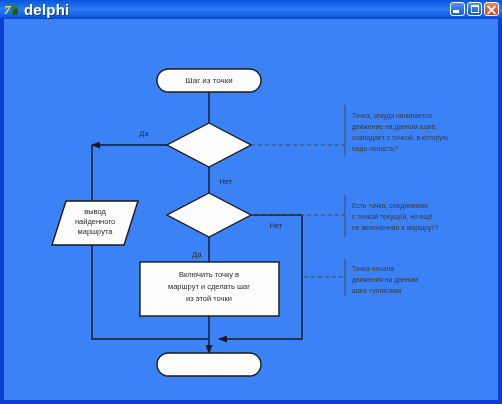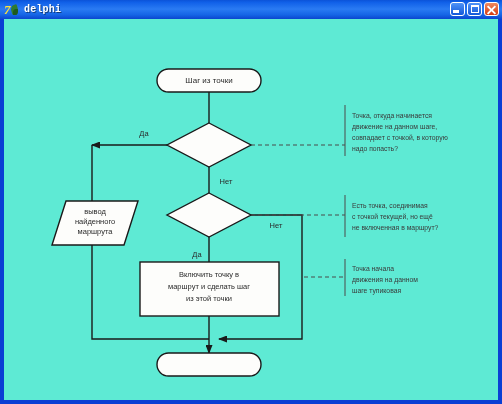--- a/index.html
+++ b/index.html
@@ -9,23 +9,23 @@
   .window{position:absolute;left:0;top:0;width:502px;height:404px;
           background:#0a3fd4;box-sizing:border-box;}
 
   
   .titlebar{position:absolute;left:0;top:0;width:502px;height:19px;
             background:linear-gradient(to bottom,#0b53d8 0%,#1060e8 12%,
                        #2a7bf3 48%,#1565e6 78%,#0a46cf 100%);
             display:flex;align-items:center;}
   .tb-icon{width:16px;height:15px;margin-left:4px;margin-right:4px;
            position:relative;flex:0 0 auto;}
-  .tb-title{color:#ffffff;font-size:10px;font-weight:bold;
+  .tb-title{color:#ffffff;font-size:15px;font-weight:bold;
             letter-spacing:.2px;line-height:11px;
-            text-shadow:1px 1px 0 rgba(0,0,0,.45);font-family:Liberation Mono, monospace;}
+            text-shadow:1px 1px 0 rgba(0,0,0,.45);}
   .tb-buttons{position:absolute;right:3px;top:2px;display:flex;gap:2px;}
   .tb-btn{width:15px;height:14px;border:1px solid #ffffff;border-radius:3px;
           background:linear-gradient(to bottom,#4f93f7,#1358d8);
           position:relative;box-sizing:border-box;}
   .tb-btn.close{background:linear-gradient(to bottom,#f08a60,#d63a10);}
   .tb-btn .gmin{position:absolute;left:2px;bottom:2px;width:6px;height:3px;
                 background:#ffffff;}
   .tb-btn .gmax{position:absolute;left:3px;top:2px;width:8px;height:8px;
                 border:1px solid #ffffff;box-sizing:border-box;}
   .tb-btn .gmax:after{content:"";position:absolute;left:-1px;top:-1px;
@@ -40,21 +40,21 @@
          font-weight:bold;font-style:italic;line-height:13px;
          font-family:"Liberation Serif",serif;}
   .ico-leaf{position:absolute;left:7px;top:3px;width:7px;height:9px;
             background:#2f7a2f;border-radius:60% 10% 60% 10%;
             transform:rotate(-18deg);}
   .ico-leaf2{position:absolute;left:9px;top:7px;width:5px;height:6px;
              background:#1d5a1d;border-radius:60% 10% 60% 10%;}
 
   
   .client{position:absolute;left:4px;top:19px;width:494px;height:381px;
-          background:#5eead4;overflow:hidden;}
+          background:#3b82f6;overflow:hidden;}
 
   svg.flow{position:absolute;left:0;top:0;width:494px;height:381px;}
 
   .sh{fill:#fdfdfb;stroke:#1a1a1a;stroke-width:1.4;}
   .ln{stroke:#1a1a1a;stroke-width:1.4;fill:none;}
   .dash{stroke:#4b4b4b;stroke-width:1;fill:none;stroke-dasharray:4 3;}
   .lead{stroke:#4b4b4b;stroke-width:1;fill:none;}
 
   .lbl{font-family:"Liberation Sans","DejaVu Sans",sans-serif;
        font-size:8px;fill:#2a2a2a;}

